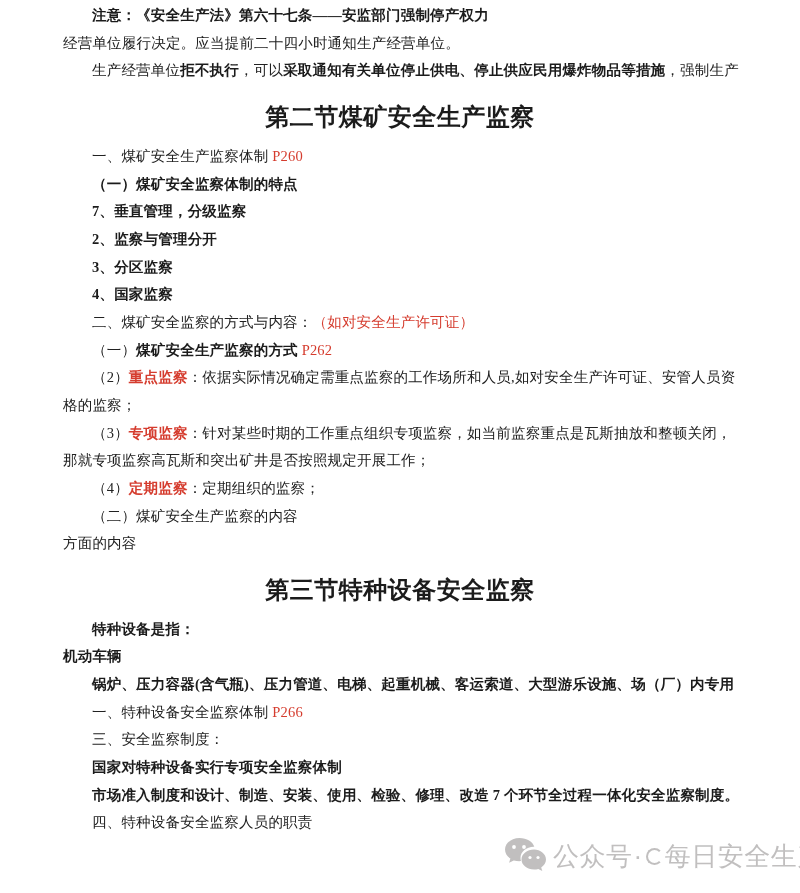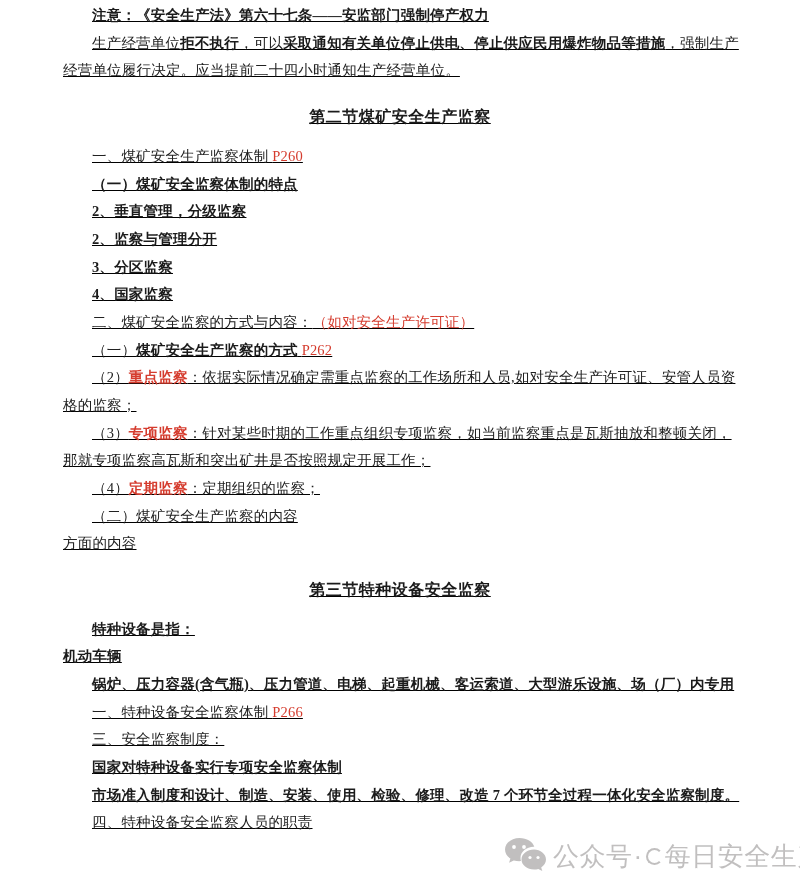--- a/index.html
+++ b/index.html
@@ -7,39 +7,38 @@
     width:800px;height:893px;
     background:#fdfdfd;
     overflow:hidden;
     font-family:"Liberation Serif","DejaVu Serif",serif;
   }
   .page{
     position:relative;
     width:800px;height:893px;
     background:#ffffff;
     box-sizing:border-box;
-    text-decoration:underline;
   }
   .doc{
     box-sizing:border-box;
     width:800px;
     padding:2px 63px 0 63px;
     color:#212121;
   }
   .line{
     margin:0;
     font-size:14.5px;
     line-height:27.65px;
     white-space:nowrap;
     letter-spacing:0.2px;
   }
   .line.indent{ text-indent:29px; }
   .heading{
     margin:12px 0 6px 0;
-    font-size:16px;
+    font-size:24px;
     line-height:40px;
     font-weight:bold;
     text-align:center;
     white-space:nowrap;
     color:#1b1b1b;
     letter-spacing:0.5px;
   }
   .bold{ font-weight:bold; color:#1b1b1b; }
   .red{ color:var(--red,#d53c2e); }
   .red.bold{ font-weight:bold; }
@@ -74,26 +73,26 @@
   }
   .wm-sep{ margin:0 1px; }
 </style>
 </head>
 <body>
 
 <div class="page" style="background: rgb(255, 255, 255);">
 
   <div class="doc" id="doc" style="color: rgb(33, 33, 33);">
       <p class="line indent"><span class="bold ">注意：《安全生产法》第六十七条——安监部门强制停产权力</span></p>
+      <p class="line"><span class="">经营单位履行决定。应当提前二十四小时通知生产经营单位。</span></p>
       <p class="line indent"><span class="">生产经营单位</span><span class="bold ">拒不执行</span><span class="">，可以</span><span class="bold ">采取通知有关单位停止供电、停止供应民用爆炸物品等措施</span><span class="">，强制生产</span></p>
-      <p class="line"><span class="">经营单位履行决定。应当提前二十四小时通知生产经营单位。</span></p>
       <h2 class="heading"><span class="">第二节煤矿安全生产监察</span></h2>
       <p class="line indent"><span class="">一、煤矿安全生产监察体制 </span><span class="red">P260</span></p>
       <p class="line indent"><span class="bold ">（一）煤矿安全监察体制的特点</span></p>
-      <p class="line indent"><span class="bold ">2、垂直管理，分级监察</span></p>
+      <p class="line indent"><span class="bold ">7、垂直管理，分级监察</span></p>
       <p class="line indent"><span class="bold ">2、监察与管理分开</span></p>
       <p class="line indent"><span class="bold ">3、分区监察</span></p>
       <p class="line indent"><span class="bold ">4、国家监察</span></p>
       <p class="line indent"><span class="">二、煤矿安全监察的方式与内容：</span><span class="red">（如对安全生产许可证）</span></p>
       <p class="line indent"><span class="">（一）</span><span class="bold ">煤矿安全生产监察的方式</span><span class=""> </span><span class="red">P262</span></p>
       <p class="line indent"><span class="">（2）</span><span class="bold red">重点监察</span><span class="">：依据实际情况确定需重点监察的工作场所和人员,如对安全生产许可证、安管人员资</span></p>
       <p class="line"><span class="">格的监察；</span></p>
       <p class="line indent"><span class="">（3）</span><span class="bold red">专项监察</span><span class="">：针对某些时期的工作重点组织专项监察，如当前监察重点是瓦斯抽放和整顿关闭，</span></p>
       <p class="line"><span class="">那就专项监察高瓦斯和突出矿井是否按照规定开展工作；</span></p>
       <p class="line indent"><span class="">（4）</span><span class="bold red">定期监察</span><span class="">：定期组织的监察；</span></p>

